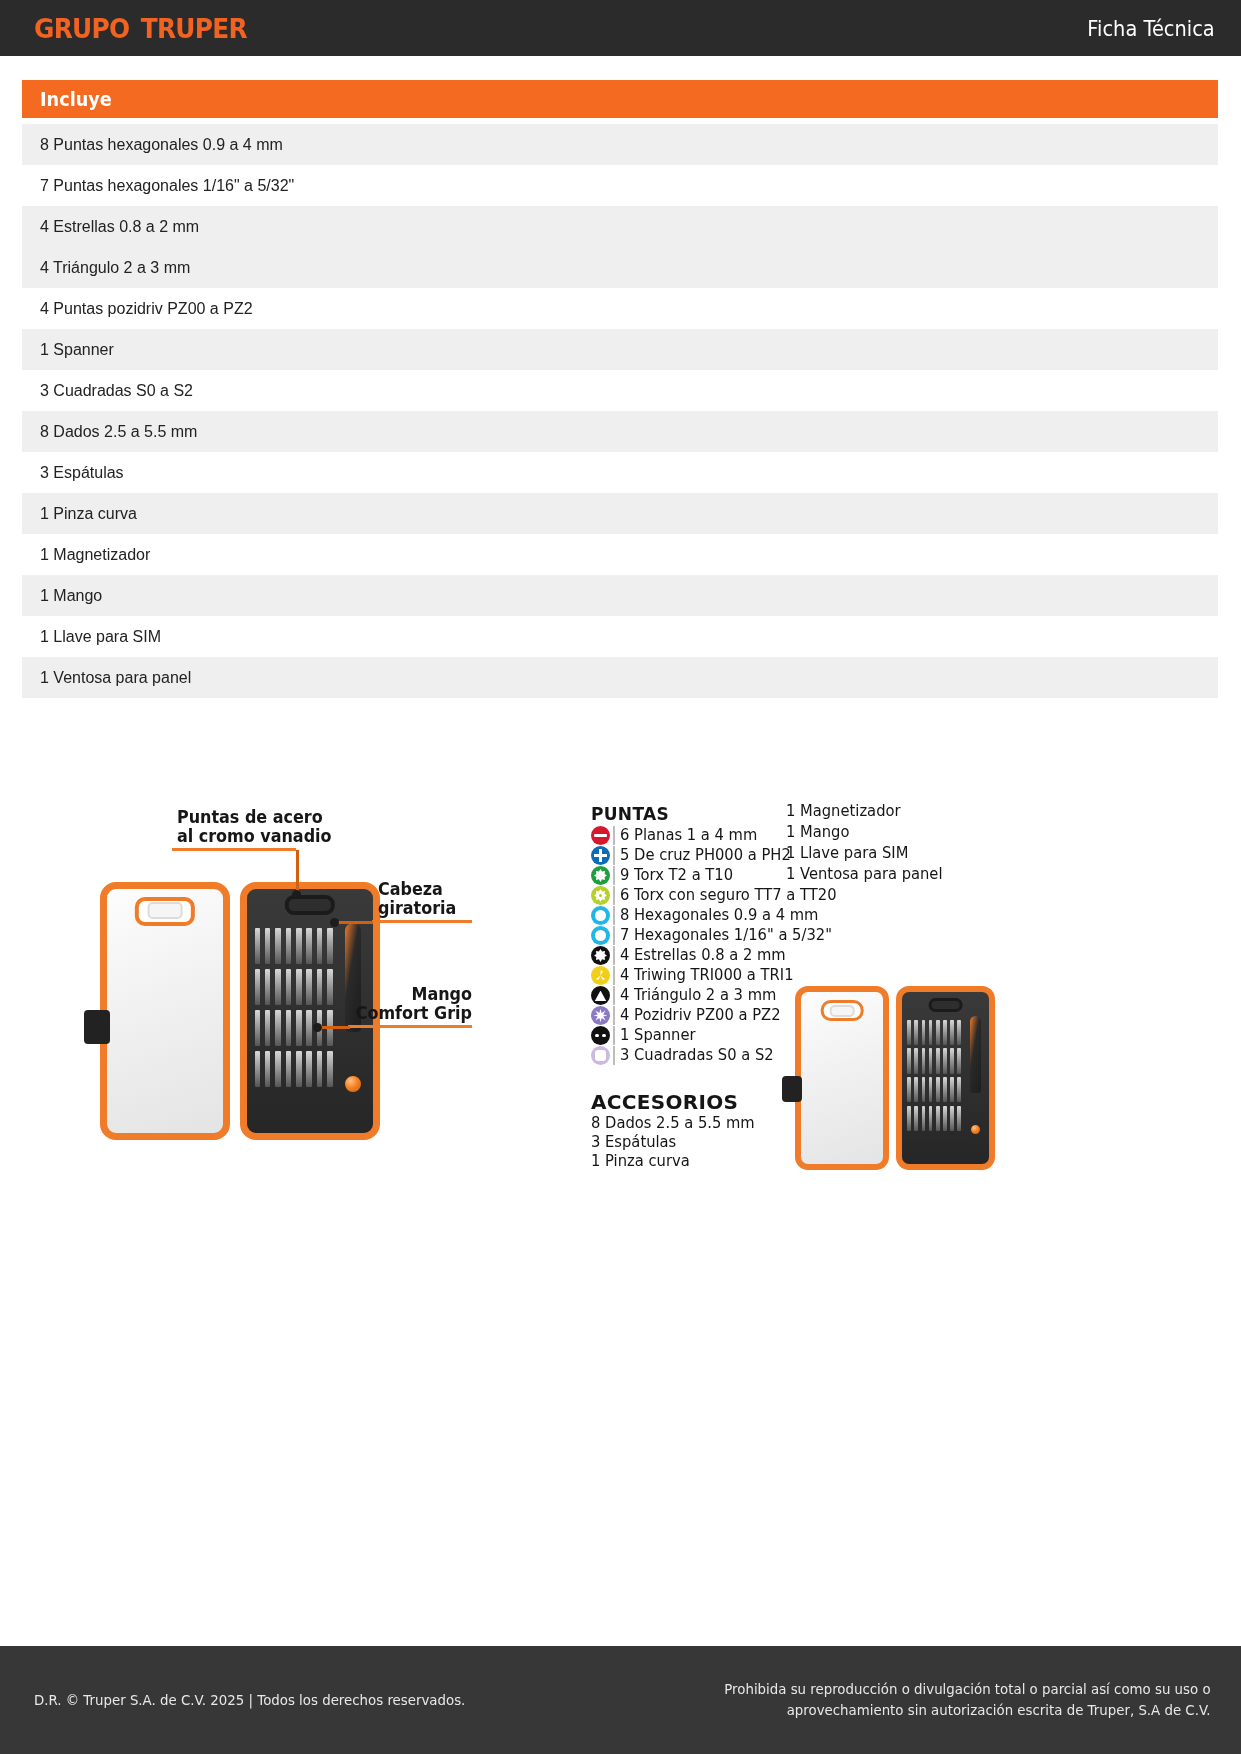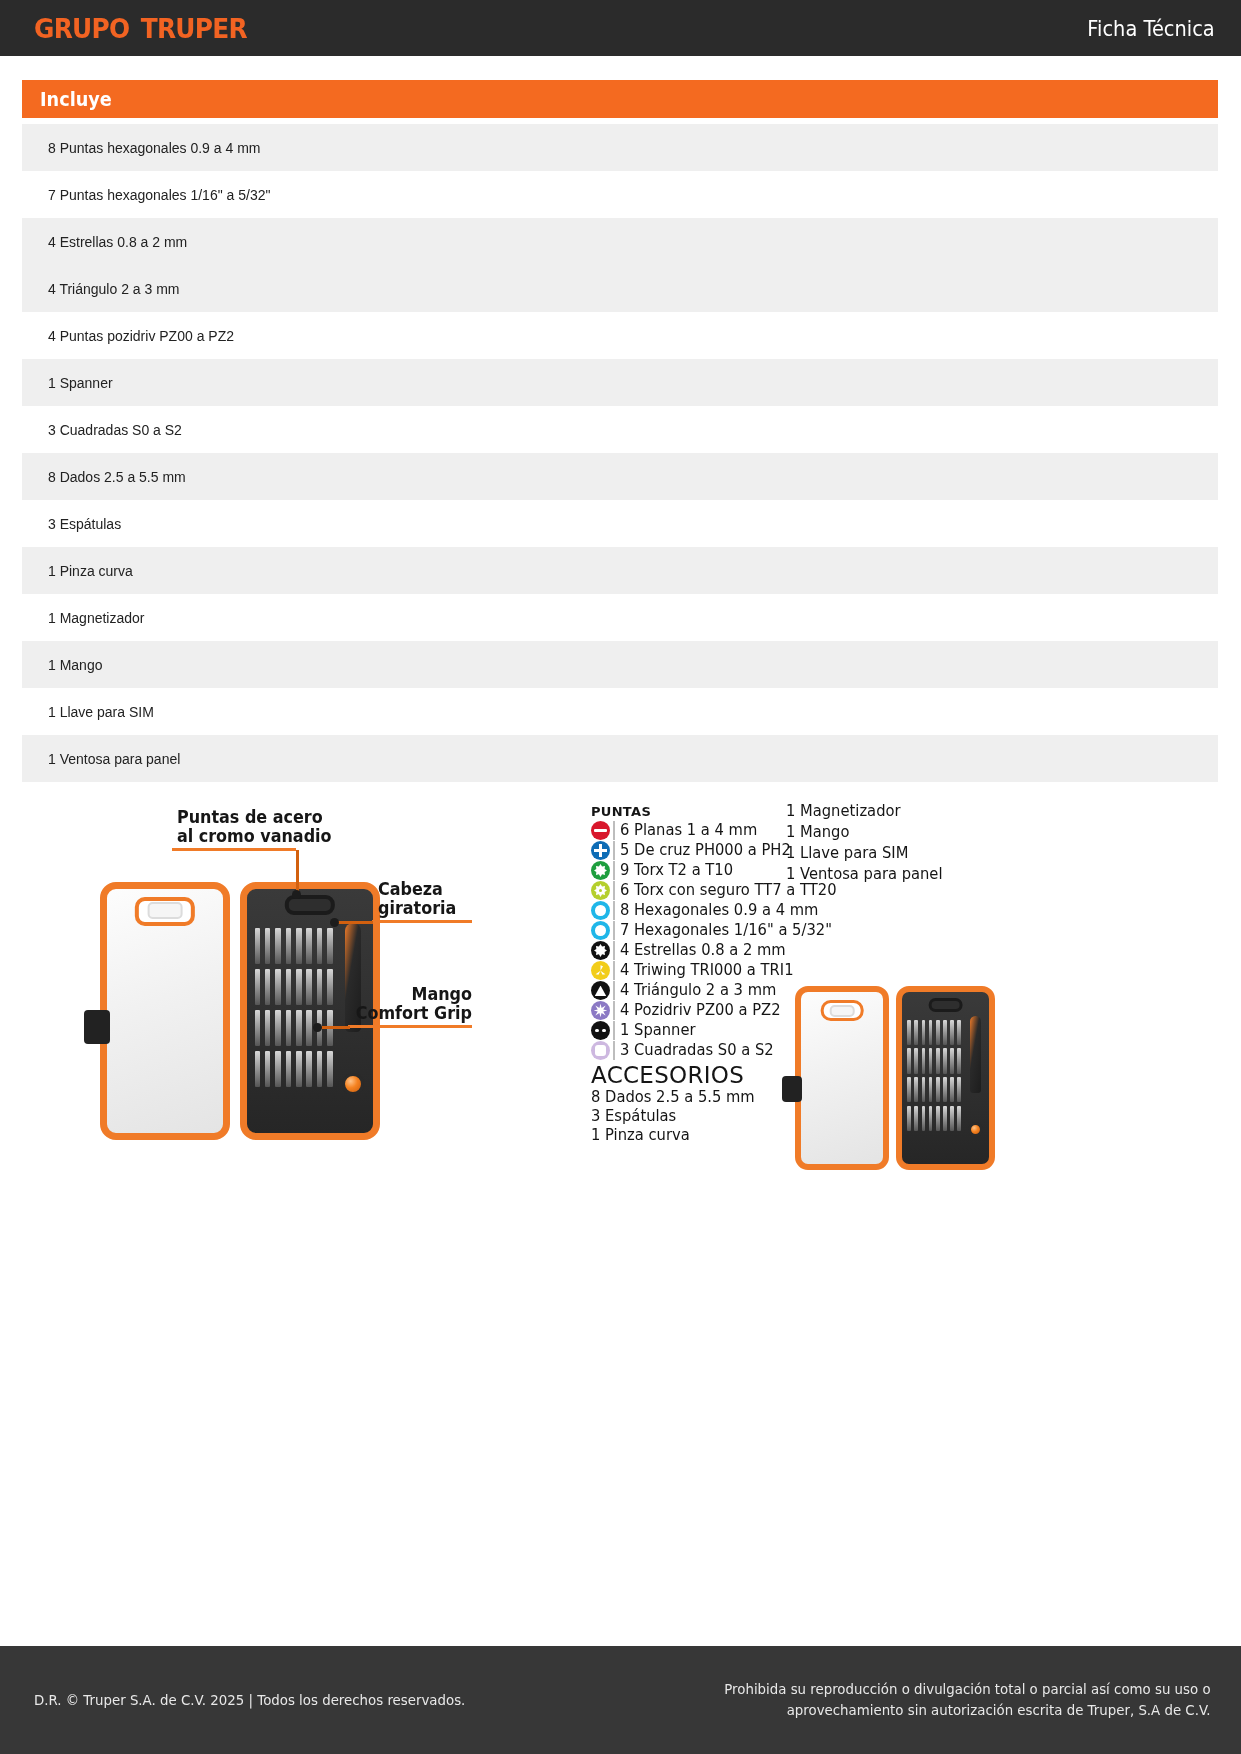--- a/index.html
+++ b/index.html
@@ -42,23 +42,23 @@
     font-weight:700; font-size:19px;
     transform-origin:left center;
   }
   .sec-bar span { transform: scaleX(0.93); transform-origin:left center; display:inline-block; }
   #bar-incluye { top:80px; }
   #bar-imagenes { top:721px; }
 
   
   .incluye-list { position:absolute; left:22px; top:124px; width:1196px; }
   .row {
-    height:47px; display:flex; align-items:center;
-    padding-left:26px;
-    font-size:14px; color:#222;
+    height:41px; display:flex; align-items:center;
+    padding-left:18px;
+    font-size:16px; color:#222;
     font-family:"Liberation Sans", sans-serif;
   }
   .row.alt { background:#efefef; }
   .row.plain { background:#ffffff; }
 
   
   .comp-area { position:absolute; left:0; top:770px; width:1241px; height:440px; }
 
   
   .case { position:absolute; }
@@ -112,26 +112,26 @@
   
   .callout { position:absolute; font-family:"DejaVu Sans", sans-serif; font-weight:700; color:#161616; line-height:1.12; font-size:17px; }
   .callout .txt { display:block; transform:scaleX(0.94); transform-origin:inherit; }
   .callout .ul { display:block; height:2.5px; background:#f07b28; margin-top:2px; }
   .lead { position:absolute; background:#d2600f; }
   .dot { position:absolute; width:9px; height:9px; border-radius:50%; background:#1c1c1c; }
 
   
   .legend { position:absolute; left:591px; top:34px; width:230px;
             font-family:"DejaVu Sans", sans-serif; color:#151515; }
-  .legend .head { font-weight:700; font-size:13px; letter-spacing:0.3px; margin-bottom:2px; }
+  .legend .head { font-weight:700; font-size:17px; letter-spacing:0.3px; margin-bottom:2px; }
   .legend .item { display:flex; align-items:flex-start; height:20px; }
   .legend .ic { width:19px; height:19px; flex:0 0 19px; position:relative; }
   .legend .sep { width:2px; height:19px; background:#bdbdbd; margin:0 5px 0 3px; flex:0 0 2px; }
   .legend .lbl { font-size:15.5px; white-space:nowrap; transform:scaleX(0.95); transform-origin:left center; }
-  .legend .accname { font-weight:400; font-size:23px; margin-top:1px; letter-spacing:0.3px; }
+  .legend .accname { font-weight:700; font-size:20px; margin-top:24px; letter-spacing:0.3px; }
   .legend .accrow { font-size:15.5px; height:19px; transform:scaleX(0.95); transform-origin:left center; white-space:nowrap; }
 
   .right-col { position:absolute; left:786px; top:32px;
                font-family:"DejaVu Sans", sans-serif; color:#151515; }
   .right-col div { font-size:15.5px; height:21px; white-space:nowrap; transform:scaleX(0.95); transform-origin:left center; }
 
   
   .ic .disc { position:absolute; inset:0; border-radius:50%; }
   .ic .bar   { position:absolute; left:18%; top:41%; width:64%; height:18%; background:#fff; border-radius:1px;}
   .ic .crossv{ position:absolute; left:40%; top:15%; width:20%; height:70%; background:#fff;}

